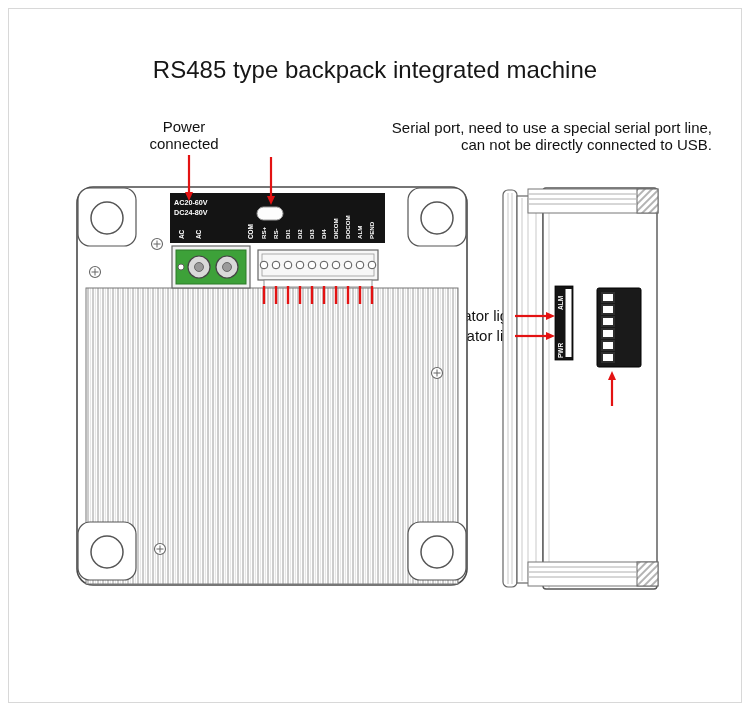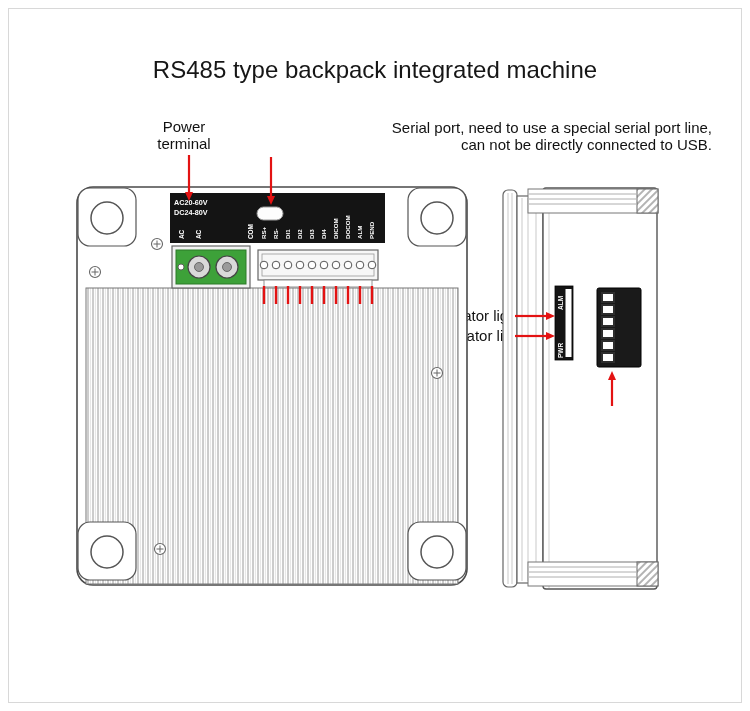--- a/index.html
+++ b/index.html
@@ -21,21 +21,21 @@
 </style>
 </head>
 <body>
 
 <div class="canvas">
   <div class="page-border"></div>
 
   <div class="title">RS485 type backpack integrated machine</div>
 
   <div class="ann center" style="left:148px;top:118px;width:72px;">Power
-terminal</div>
+connected</div>
   <div class="ann" style="left:242px;top:119px;width:470px;text-align:right;">Serial port, need to use a special serial port line,
 can not be directly connected to USB.</div>
   <div class="ann center" style="left:220px;top:310px;width:66px;">485
 terminal</div>
   <div class="ann center" style="left:296px;top:310px;width:72px;">IO
 terminals</div>
   <div class="ann" style="left:389px;top:307px;">Alarm indicator light</div>
   <div class="ann" style="left:389px;top:327px;">Power indicator light</div>
   <div class="ann" style="left:563px;top:407px;width:90px;">DIP switch</div>
 

